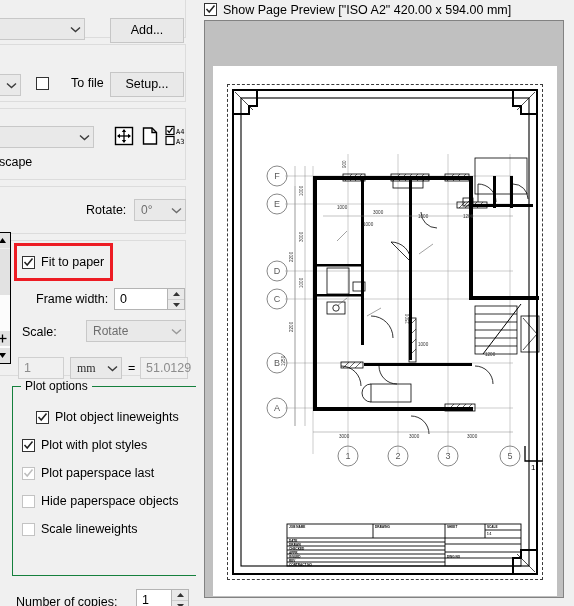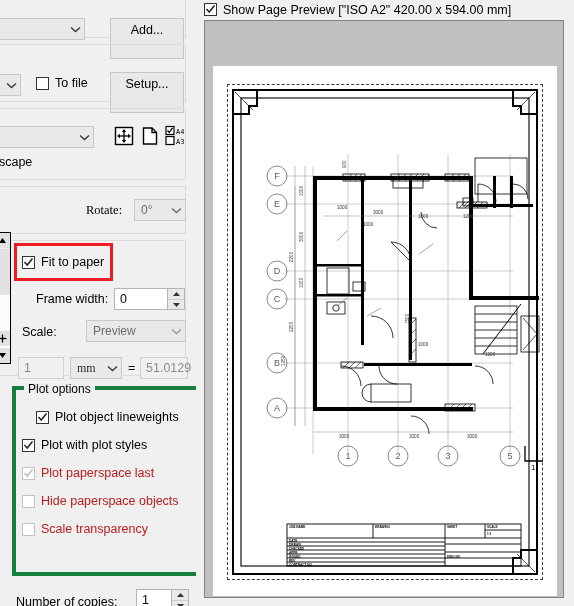--- a/index.html
+++ b/index.html
@@ -39,21 +39,21 @@
   }
   .group-printer   { left: -80px; top: -22px;  width: 266px; height: 60px; }
   .group-output    { left: -80px; top: 44px;   width: 266px; height: 58px; }
   .group-paper     { left: -80px; top: 108px;  width: 266px; height: 72px; }
   .group-orient    { left: -80px; top: 186px;  width: 266px; height: 48px; }
   .group-scalebox  { left: -80px; top: 240px;  width: 266px; height: 136px; }
 
   .group-plotopts {
     position: absolute;
     left: 12px; top: 386px; width: 196px; height: 190px;
-    border: 4px solid #15803d;
+    border: 1px solid #15803d;
     box-sizing: border-box;
     background: transparent;
   }
   .group-plotopts .legend {
     position: absolute;
     left: 8px; top: -8px;
     background: #f0f0f0;
     padding: 0 4px;
     font-size: 12px;
     color: #000;
@@ -83,21 +83,21 @@
     font-size: 12px;
     color: #6d6d6d;
     white-space: nowrap;
   }
 
   .btn {
     position: absolute;
     background: #e9e9e9;
     border: 1px solid #c6c6c6;
     box-sizing: border-box;
-    height: 41px;
+    height: 25px;
     font-family: "Liberation Sans", sans-serif;
     font-size: 12.5px;
     color: #000;
     text-align: center;
     line-height: 23px;
     cursor: default;
   }
 
   
   .cb-row { position: absolute; display: flex; align-items: center; }
@@ -110,21 +110,21 @@
     flex: 0 0 auto;
   }
   .cbox.disabled { border-color: #c3c3c3; background: #fff; }
   .cbox svg { position: absolute; left: 0; top: 0; }
   .cb-label {
     margin-left: 6px;
     font-size: 12.5px;
     color: #000;
     white-space: nowrap;
   }
-  .cb-label.dim { color: #b91c1c; }
+  .cb-label.dim { color: #000000; }
 
   .lbl {
     position: absolute;
     font-size: 12.5px;
     color: #000;
     white-space: nowrap;
   }
 
   .txtbox {
     position: absolute;
@@ -254,21 +254,21 @@
 
     <div class="groupbox group-output"></div>
     <div class="combo" style="left:-80px; top:74px; width:101px;">
       <span class="ctext"></span>
       <span class="caret">
         <svg width="11" height="7" viewBox="0 0 11 7">
             <polyline points="1,1.5 5.5,5.5 10,1.5" fill="none" stroke="#3b3b3b" stroke-width="1.4"></polyline>
           </svg>
       </span>
     </div>
-    <div class="cb-row" style="left:36px; top:76px;">
+    <div class="cb-row" style="left:36px; top:76px;gap:16px;">
       <span class="cbox"></span>
       <span class="cb-label">To file</span>
     </div>
     <div class="btn" style="left:110px; top:72px; width:74px;">Setup...</div>
 
     <div class="groupbox group-paper"></div>
     <div class="combo" style="left:-80px; top:126px; width:174px;">
       <span class="ctext"></span>
       <span class="caret">
         <svg width="11" height="7" viewBox="0 0 11 7">
@@ -299,21 +299,21 @@
         <rect x="1" y="1.5" width="8" height="8" fill="#fff" stroke="#000" stroke-width="1.2"></rect>
         <polyline points="2.5,5.5 4.2,7.5 7.5,2.8" fill="none" stroke="#000" stroke-width="1.3"></polyline>
         <text x="11" y="8.5" font-family="DejaVu Sans Mono, monospace" font-size="7" fill="#000">A4</text>
         <rect x="1" y="11.5" width="8" height="8" fill="#fff" stroke="#000" stroke-width="1.2"></rect>
         <text x="11" y="18.5" font-family="DejaVu Sans Mono, monospace" font-size="7" fill="#000">A3</text>
       </svg>
     </div>
 
     <div class="groupbox group-orient"></div>
     <div class="lbl" style="left:-8px; top:155px;">dscape</div>
-    <div class="lbl" style="left:86px; top:203px;font-family:Liberation Serif, serif;">Rotate:</div>
+    <div class="lbl" style="left:86px; top:203px;">Rotate:</div>
     <div class="combo" style="left:134px; top:199px; width:52px;">
       <span class="ctext">0°</span>
       <span class="caret">
         <svg width="11" height="7" viewBox="0 0 11 7">
             <polyline points="1,1.5 5.5,5.5 10,1.5" fill="none" stroke="#6d6d6d" stroke-width="1.4"></polyline>
           </svg>
       </span>
     </div>
 
     <div class="groupbox group-scalebox"></div>
@@ -360,21 +360,21 @@
       <div class="sep"></div>
       <div class="sub">
         <svg width="7" height="4" viewBox="0 0 7 4">
             <polygon points="3.5,4 0,0 7,0" fill="#333"></polygon>
           </svg>
       </div>
     </div>
 
     <div class="lbl" style="left:22px; top:325px;">Scale:</div>
     <div class="combo" style="left:86px; top:320px; width:100px;">
-      <span class="ctext">Preview</span>
+      <span class="ctext">Rotate</span>
       <span class="caret">
         <svg width="11" height="7" viewBox="0 0 11 7">
             <polyline points="1,1.5 5.5,5.5 10,1.5" fill="none" stroke="#9a9a9a" stroke-width="1.4"></polyline>
           </svg>
       </span>
     </div>
 
     <div class="txtbox ro" style="left:18px; top:357px; width:46px;">1</div>
     <div class="combo" style="left:70px; top:357px; width:52px;">
       <span class="ctext" style="color:#2a2a2a;font-family:Liberation Serif, serif;">mm</span>
@@ -418,21 +418,21 @@
       <span class="cb-label dim">Plot paperspace last</span>
     </div>
 
     <div class="cb-row" style="left:22px; top:494px;">
       <span class="cbox disabled"></span>
       <span class="cb-label dim">Hide paperspace objects</span>
     </div>
 
     <div class="cb-row" style="left:22px; top:522px;">
       <span class="cbox disabled"></span>
-      <span class="cb-label dim">Scale transparency</span>
+      <span class="cb-label dim">Scale lineweights</span>
     </div>
 
 
     <div class="lbl" style="left:16px; top:595px;">Number of copies:</div>
     <div class="txtbox" style="left:136px; top:589px; width:36px;">1</div>
     <div class="spin" style="left:172px; top:589px;">
       <div class="sub">
         <svg width="7" height="4" viewBox="0 0 7 4">
             <polygon points="3.5,0 7,4 0,4" fill="#333"></polygon>
           </svg>

